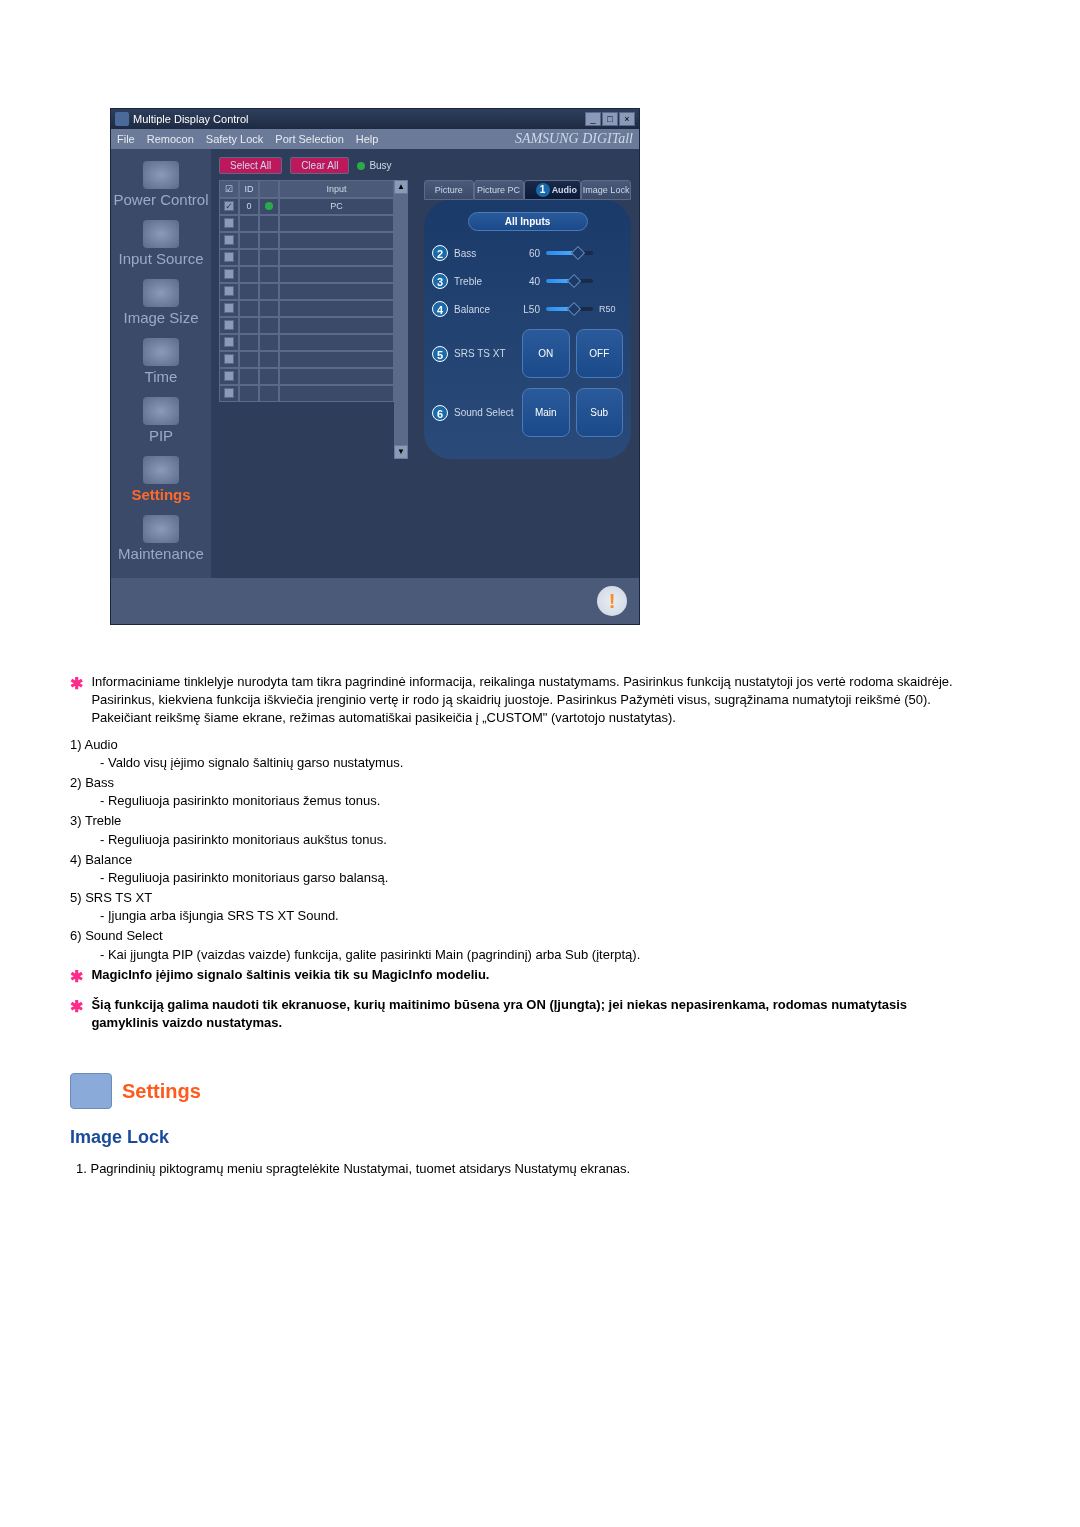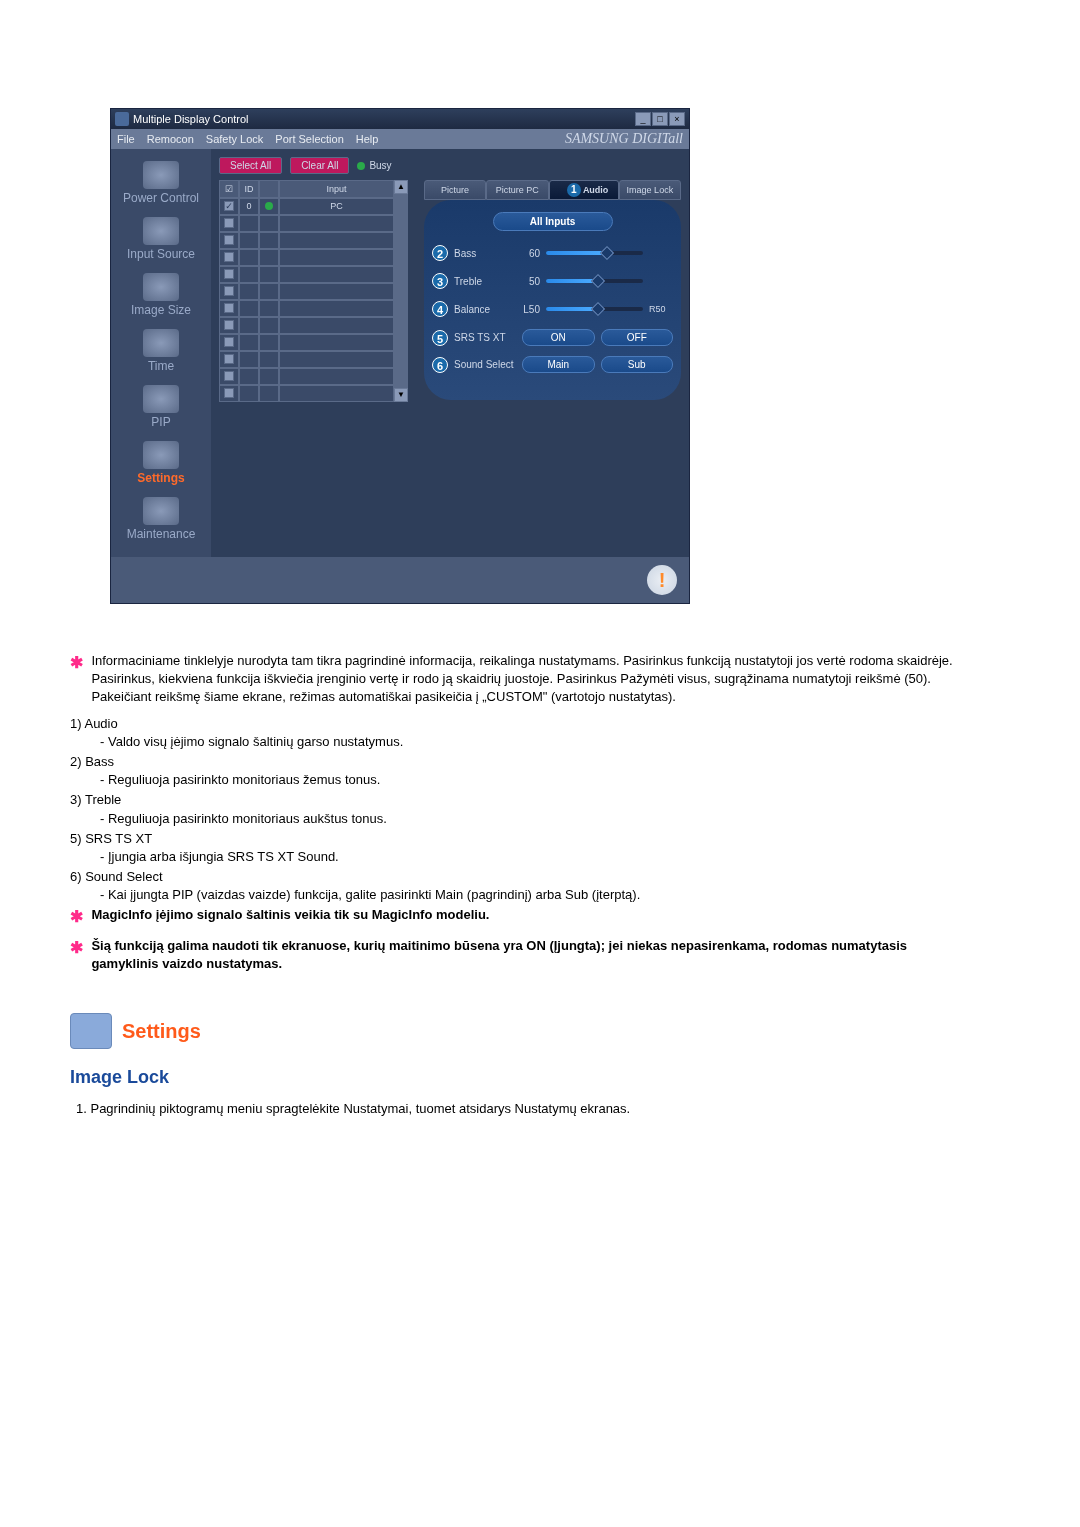--- a/index.html
+++ b/index.html
@@ -1,35 +1,35 @@
 <!DOCTYPE html>
 <html><head>
   <meta charset="utf-8">
   <style>
     * { box-sizing: border-box; margin: 0; padding: 0; }
     body { font-family: Arial, sans-serif; font-size: 13px; background: #fff; width: 1080px; }
     
     
-    .app-window { margin: 108px 0 0 110px; width: 580px; background: #3a4a68; border: 1px solid #1a2540; }
+    .app-window { margin: 108px 0 0 110px; width: 530px; background: #3a4a68; border: 1px solid #1a2540; }
     .title-bar { background: linear-gradient(#2e3f5c, #1e2a42); height: 20px; display: flex; align-items: center; padding: 0 4px; justify-content: space-between; }
     .title-bar-left { display: flex; align-items: center; gap: 4px; color: #fff; font-size: 11px; }
     .window-icon { width: 14px; height: 14px; background: #4a6a9a; border-radius: 2px; }
     .window-controls { display: flex; gap: 1px; }
     .win-btn { width: 16px; height: 14px; background: #8a9ab8; border: 1px solid #5a6a88; font-size: 9px; line-height: 12px; text-align: center; color: #000; }
     
     .menu-bar { background: #6a7a98; height: 20px; display: flex; align-items: center; padding: 0 6px; gap: 12px; color: #e8ecf2; font-size: 11px; justify-content: space-between; }
     .menu-left { display: flex; gap: 12px; }
     .menu-item { cursor: pointer; }
     .brand { font-size: 14px; font-style: italic; color: #cfd8e8; font-family: Liberation Serif, serif; }
     
     .app-body { display: flex; background: #2e3e5a; min-height: 320px; }
     .sidebar { width: 100px; background: #3a4a68; padding: 8px 0; }
     .sidebar-item { display: flex; flex-direction: column; align-items: center; padding: 4px 0 8px; cursor: pointer; }
     .sidebar-icon { width: 36px; height: 28px; background: radial-gradient(#8a9ab8, #5a6a88); border-radius: 4px; margin-bottom: 2px; }
-    .sidebar-label { font-size: 12px; color: #9aaac8; }
+    .sidebar-label { font-size: 15px; color: #9aaac8; }
     .sidebar-item.active .sidebar-label { color: #ff6a2a; font-weight: bold; }
     
     .main-panel { flex: 1; padding: 8px; }
     .toolbar { display: flex; align-items: center; gap: 8px; margin-bottom: 6px; }
     .tool-btn { background: #be185d; border: 1px solid #5a6a88; color: #cfd8e8; font-size: 10px; padding: 2px 10px; border-radius: 2px; cursor: pointer; }
     .busy { display: flex; align-items: center; gap: 4px; color: #cfd8e8; font-size: 10px; }
     .busy-dot { width: 8px; height: 8px; background: #2aaa4a; border-radius: 50%; }
     
     .table-area { display: flex; }
     .table-grid { width: 175px; }
@@ -66,21 +66,21 @@
     .row-num { width: 16px; height: 16px; background: #1a6aaa; border-radius: 50%; color: #fff; font-weight: bold; font-size: 11px; text-align: center; line-height: 16px; border: 1px solid #fff; }
     .row-label { width: 52px; color: #cfd8e8; font-size: 10px; }
     .row-val { width: 28px; color: #cfd8e8; font-size: 10px; text-align: right; }
     .slider-track { flex: 1; height: 4px; background: #1a2a48; border-radius: 2px; position: relative; }
     .slider-fill { height: 100%; background: linear-gradient(90deg, #2a8aea, #4aaaff); border-radius: 2px; }
     .slider-thumb { position: absolute; top: -3px; width: 10px; height: 10px; background: #1a3a6a; border: 1px solid #6a8aba; transform: rotate(45deg); }
     .row-end { width: 24px; color: #cfd8e8; font-size: 9px; }
     
     .toggle-row { display: flex; align-items: center; margin-bottom: 10px; gap: 6px; }
     .toggle-row .row-label { width: 62px; }
-    .toggle-btn { flex: 1; background: linear-gradient(#2a5a9a, #1a4a8a); border: 1px solid #4a7aba; border-radius: 8px; color: #fff; font-size: 10px; padding: 2px 0; text-align: center; cursor: pointer; }
+    .toggle-btn { flex: 1; background: linear-gradient(#2a5a9a, #1a4a8a); border: 1px solid #4a7aba; border-radius: 8px; color: #fff; font-size: 10px; padding: 18px 0; text-align: center; cursor: pointer; }
     
     .status-bar { height: 46px; background: #4a5a78; display: flex; justify-content: flex-end; align-items: center; padding: 0 12px; }
     .info-icon { width: 30px; height: 30px; background: radial-gradient(#eaeef4, #cad4e2); border-radius: 50%; color: #ff8a2a; font-size: 20px; text-align: center; line-height: 30px; font-weight: bold; }
     
     
     .doc-area { margin: 48px 70px 0 70px; line-height: 1.4; color: #000; width: 890px; }
     .star-item { display: flex; gap: 8px; margin-bottom: 8px; }
     .star { color: #ff2a8a; font-size: 16px; font-weight: bold; }
     .num-item { margin-bottom: 2px; }
     .num-item .desc { padding-left: 30px; }
@@ -261,21 +261,21 @@
               <span class="row-val">60</span>
               <div class="slider-track">
                   <div class="slider-fill" style="width:60%"></div>
                   <div class="slider-thumb" style="left:58%"></div>
                 </div>
               <span class="row-end"></span>
             </div>
             <div class="slider-row">
               <span class="row-num">3</span>
               <span class="row-label">Treble</span>
-              <span class="row-val">50</span>
+              <span class="row-val">40</span>
               <div class="slider-track">
                   <div class="slider-fill" style="width:50%"></div>
                   <div class="slider-thumb" style="left:48%"></div>
                 </div>
               <span class="row-end"></span>
             </div>
             <div class="slider-row">
               <span class="row-num">4</span>
               <span class="row-label">Balance</span>
               <span class="row-val">L50</span>
@@ -320,20 +320,24 @@
   </div>
   <div class="num-item">
     <span>2)</span> <span>Bass</span>
     <div class="desc">Reguliuoja pasirinkto monitoriaus žemus tonus.</div>
   </div>
   <div class="num-item">
     <span>3)</span> <span>Treble</span>
     <div class="desc">Reguliuoja pasirinkto monitoriaus aukštus tonus.</div>
   </div>
   <div class="num-item">
+    <span>4)</span> <span>Balance</span>
+    <div class="desc">Reguliuoja pasirinkto monitoriaus garso balansą.</div>
+  </div>
+  <div class="num-item">
     <span>5)</span> <span>SRS TS XT</span>
     <div class="desc">Įjungia arba išjungia SRS TS XT Sound.</div>
   </div>
   <div class="num-item">
     <span>6)</span> <span>Sound Select</span>
     <div class="desc">Kai įjungta PIP (vaizdas vaizde) funkcija, galite pasirinkti Main (pagrindinį) arba Sub (įterptą).</div>
   </div>
 
   <div class="star-item">
     <span class="star">✱</span>

